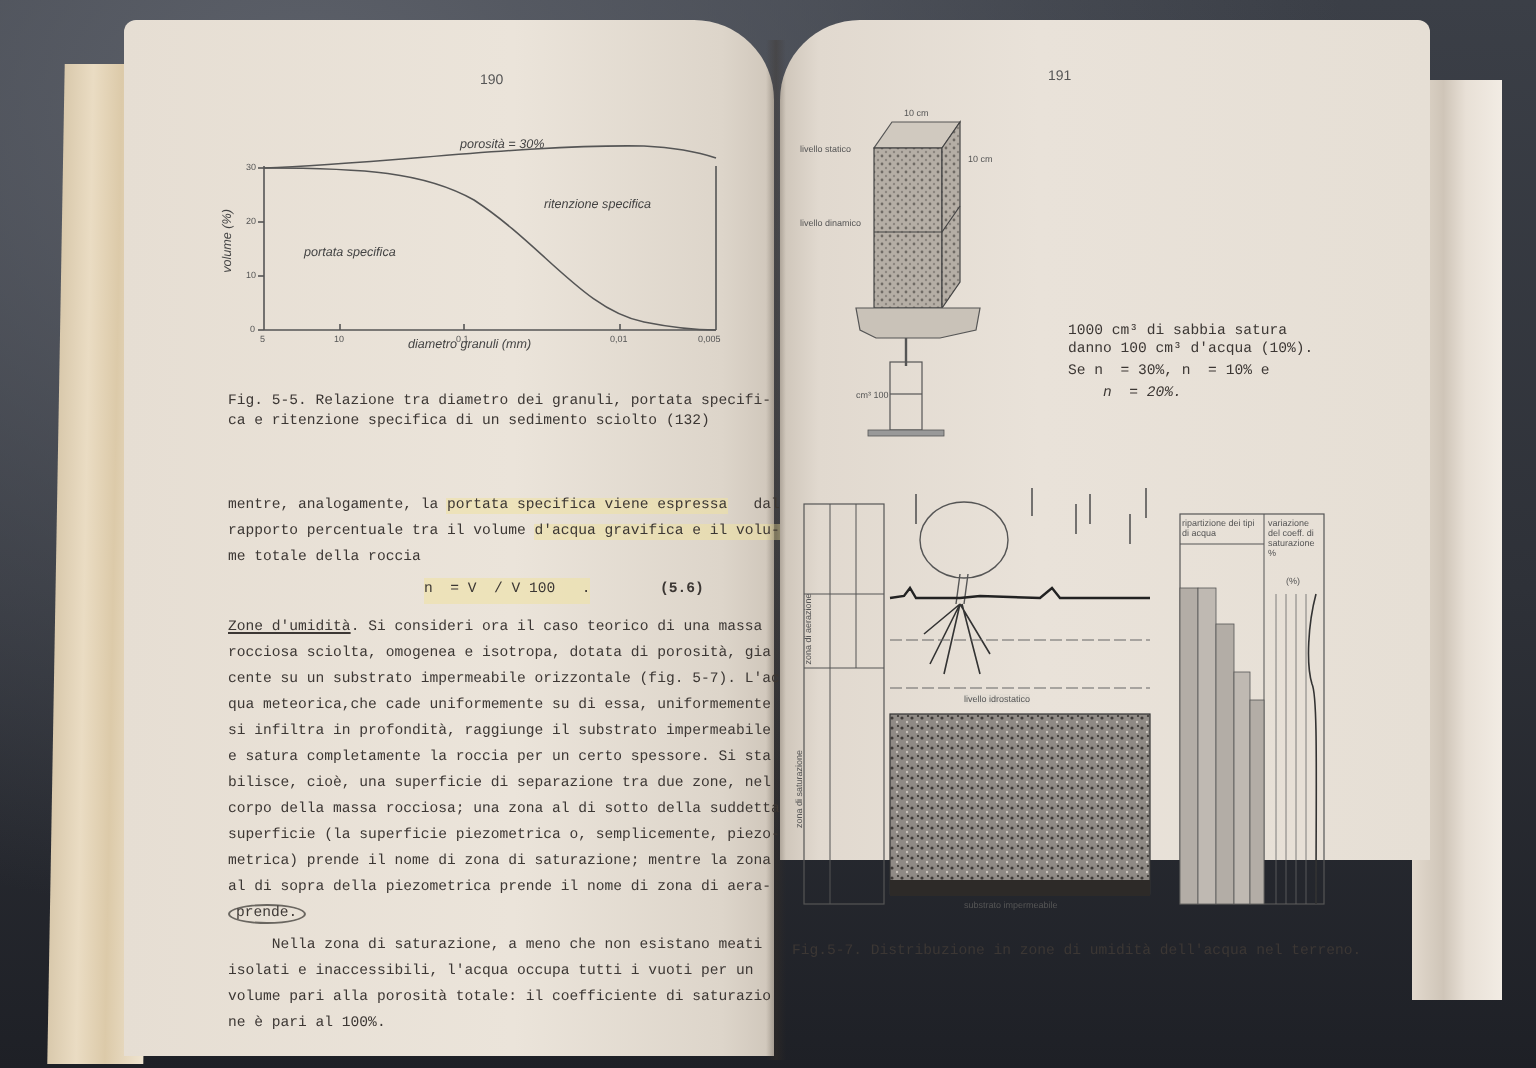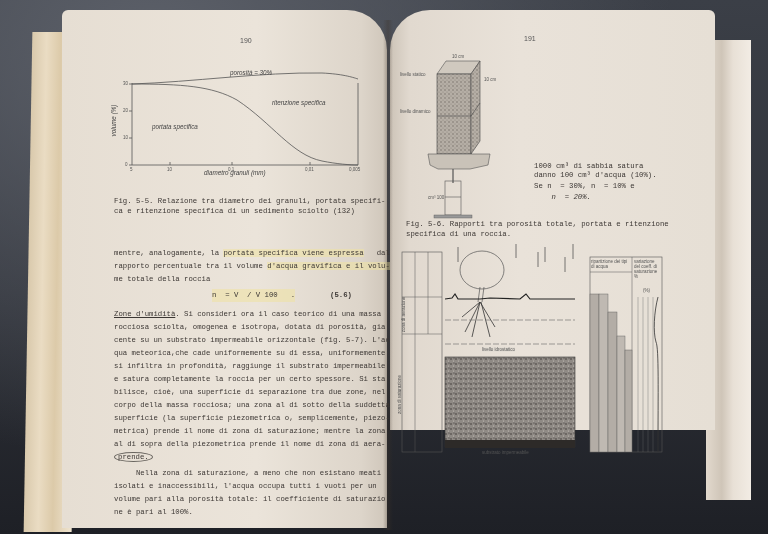--- a/index.html
+++ b/index.html
@@ -132,22 +132,20 @@
     <div class="small" style="left:0px;top:27px;">livello statico</div>
     <div class="small" style="left:0px;top:64px;">livello dinamico</div>
     <div class="small" style="left:28px;top:150px;">cm³ 100</div>
   </div>
 
   <div class="cap" style="left:144px;top:152px;">1000 cm³ di sabbia satura</div>
   <div class="cap" style="left:144px;top:161px;">danno 100 cm³ d'acqua (10%).</div>
   <div class="cap" style="left:144px;top:172px;text-align:center;">Se n  = 30%, n  = 10% e</div>
   <div class="cap" style="left:144px;top:183px;font-style:italic;">    n  = 20%.</div>
 
-  <div class="cap" style="left:16px;top:210px;">Fig. 5-6. Rapporti tra porosità totale, portata e ritenzione
-specifica di una roccia.</div>
 
   <div style="position:absolute;left:10px;top:232px;width:300px;height:215px;">
     <svg width="300" height="215" viewBox="0 0 300 215">
       <defs>
         <pattern id="soil" width="5" height="5" patternUnits="userSpaceOnUse">
           <rect width="5" height="5" fill="#8f8a85"></rect>
           <circle cx="1" cy="2" r="0.8" fill="#3e3a37"></circle>
           <circle cx="3.5" cy="4" r="0.6" fill="#c9c3bb"></circle>
           <circle cx="4" cy="1" r="0.5" fill="#2f2c2a"></circle>
         </pattern>
@@ -196,15 +194,16 @@
     </svg>
     <div class="small" style="left:82px;top:105px;background:#e3ddd4;">livello idrostatico</div>
     <div class="small" style="left:82px;top:208px;">substrato impermeabile</div>
     <div class="small" style="left:-20px;top:150px;transform:rotate(-90deg);">zona di saturazione</div>
     <div class="small" style="left:-14px;top:70px;transform:rotate(-90deg);">zona di aerazione</div>
     <div class="small" style="left:191px;top:17px;width:40px;white-space:normal;line-height:5px;">ripartizione dei tipi di acqua</div>
     <div class="small" style="left:234px;top:17px;width:27px;white-space:normal;line-height:5px;">variazione del coeff. di saturazione %</div>
     <div class="small" style="left:243px;top:46px;">(%)</div>
   </div>
 
+  <div class="cap" style="left:6px;top:462px;">Fig.5-7. Distribuzione in zone di umidità dell'acqua nel terreno.</div>
 </div>
 
 <div class="gutter"></div>
 
 </body></html>

